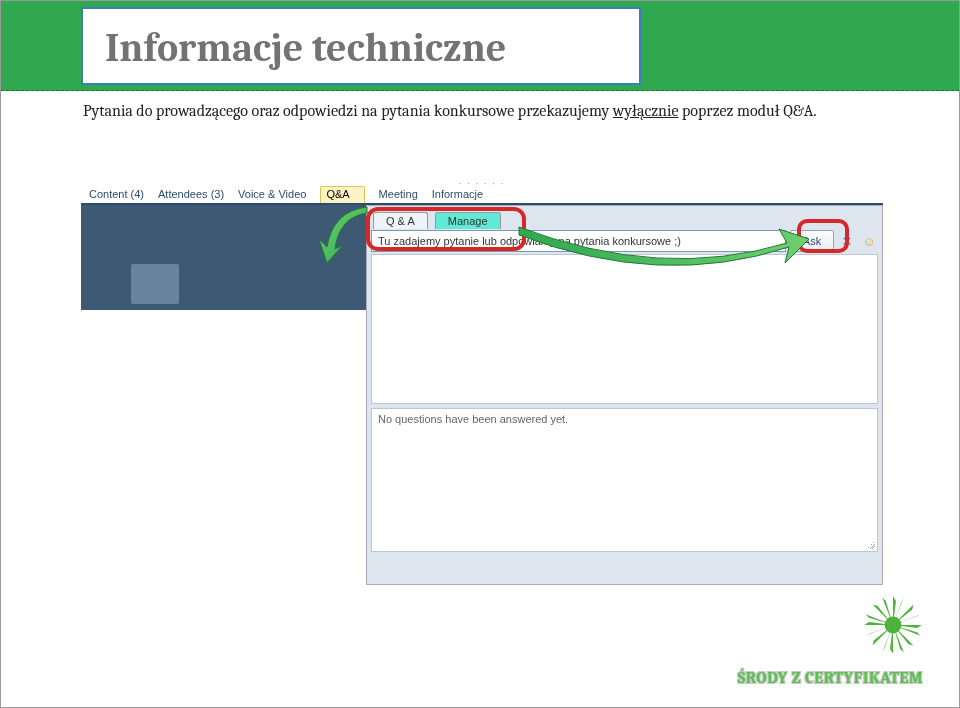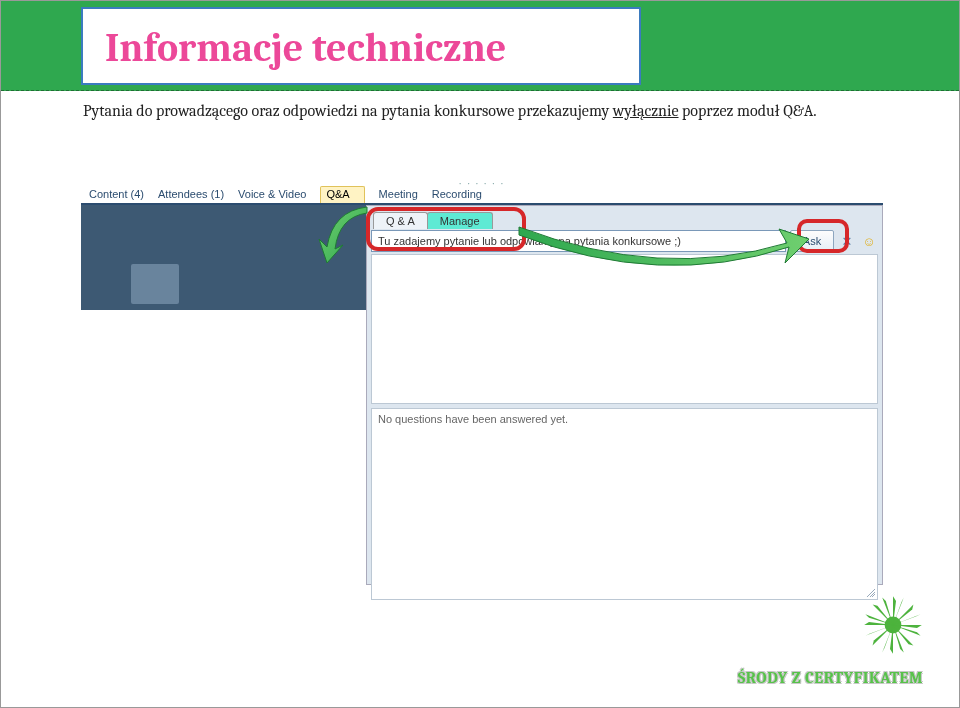--- a/index.html
+++ b/index.html
@@ -28,21 +28,21 @@
     background: #fff;
     border: 2px solid #3b7bbf;
     padding: 12px 22px 8px 22px;
     display: flex;
     align-items: center;
   }
   .title-card h1 {
     font-family: Cambria, "Times New Roman", serif;
     font-size: 40px;
     font-weight: 700;
-    color: #ec4899;
+    color: #737373;
   }
   .desc {
     position: absolute;
     top: 100px;
     left: 82px;
     right: 60px;
     font-family: Cambria, "Times New Roman", serif;
     font-size: 16px;
     color: #222;
     line-height: 1.3;
@@ -121,21 +121,21 @@
     top: 6px; left: 6px;
     display: flex;
     font-family: Tahoma, Arial, sans-serif;
     font-size: 11px;
   }
   .tab {
     padding: 2px 12px;
     border: 1px solid #999;
     background: #eef3f8;
     border-bottom: none;
-    margin-right: 0;
+    margin-right: 8px;
     border-radius: 3px 3px 0 0;
     color: #333;
   }
   .tab + .tab { margin-left: -1px; background:#5eead4; }
   .qa-input-row {
     position: absolute;
     top: 24px;
     left: 4px; right: 4px;
     height: 22px;
     display: flex;
@@ -175,21 +175,21 @@
   .white-upper {
     position: absolute;
     top: 48px; left: 4px; right: 4px;
     height: 150px;
     background:#fff;
     border:1px solid #bcc8d4;
   }
   .white-lower {
     position: absolute;
     top: 202px; left: 4px; right: 4px;
-    height: 192px;
+    height: 144px;
     background:#fff;
     border:1px solid #bcc8d4;
     padding: 4px 6px;
     font-family: Tahoma, Arial, sans-serif;
     font-size: 11px;
     color: #666;
   }
   
   .white-lower::after {
     content:"";
@@ -261,25 +261,25 @@
 
 <p class="desc">
   <span>Pytania do prowadzącego oraz odpowiedzi na pytania konkursowe przekazujemy </span><span class="underline">wyłącznie</span><span> poprzez moduł Q&amp;A.</span>
 </p>
 
 <div class="screenshot-wrap">
   <div class="handle">· · · · · ·</div>
 
   <div class="menubar">
     <span class="item">Content (4)</span>
-    <span class="item">Attendees (1)</span>
+    <span class="item">Attendees (3)</span>
     <span class="item">Voice &amp; Video</span>
     <span class="item sel">Q&amp;A</span>
     <span class="item">Meeting</span>
-    <span class="item">Recording</span>
+    <span class="item">Informacje</span>
   </div>
 
   <div class="panel-dark"></div>
 
   <div class="qa-area">
     <div class="tabs">
       <div class="tab">Q &amp; A</div>
       <div class="tab">Manage</div>
     </div>
     <div class="qa-input-row">

